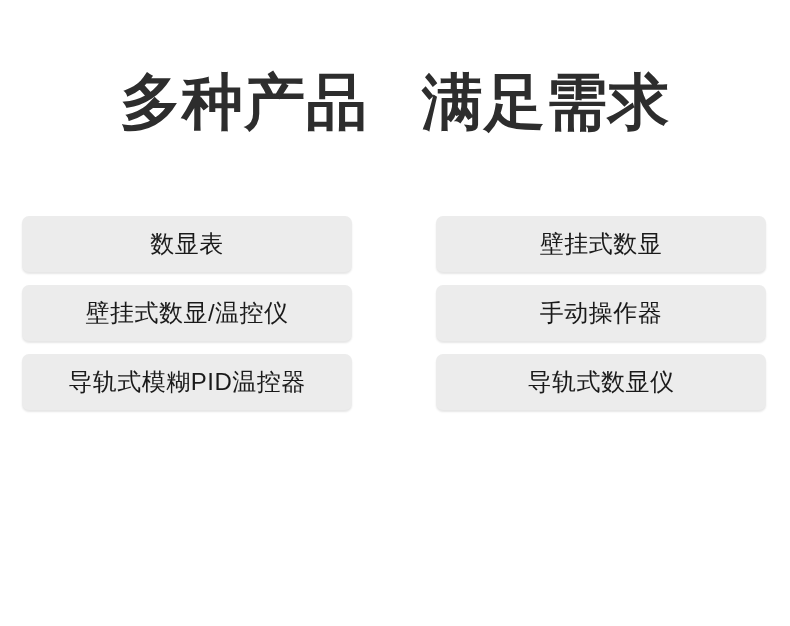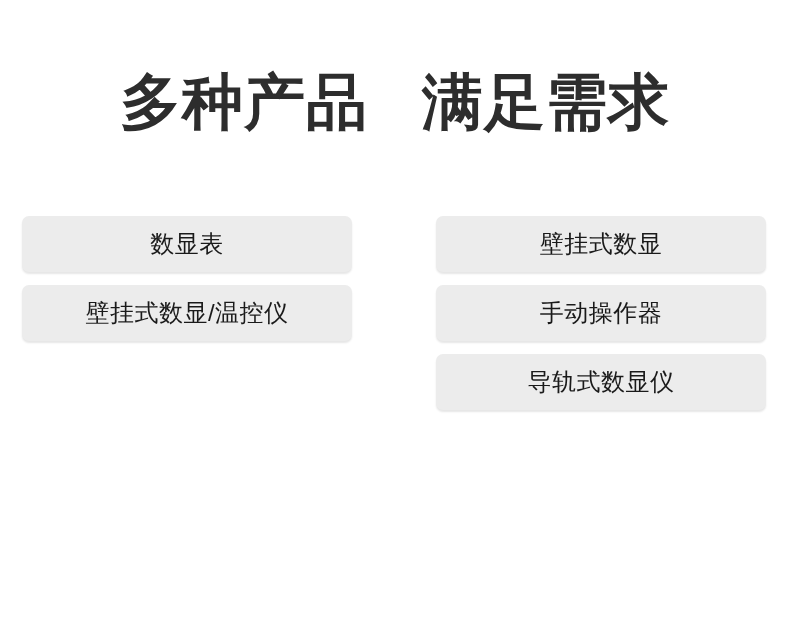--- a/index.html
+++ b/index.html
@@ -95,20 +95,23 @@
 
   <div class="product-grid">
 
     <div class="product-column">
       <div class="product-item">
         <span class="product-item-label">数显表</span>
       </div>
       <div class="product-item">
         <span class="product-item-label">壁挂式数显/温控仪</span>
       </div>
+      <div class="product-item">
+        <span class="product-item-label">导轨式模糊PID温控器</span>
+      </div>
     </div>
 
     <div class="product-column">
       <div class="product-item">
         <span class="product-item-label">壁挂式数显</span>
       </div>
       <div class="product-item">
         <span class="product-item-label">手动操作器</span>
       </div>
       <div class="product-item">

